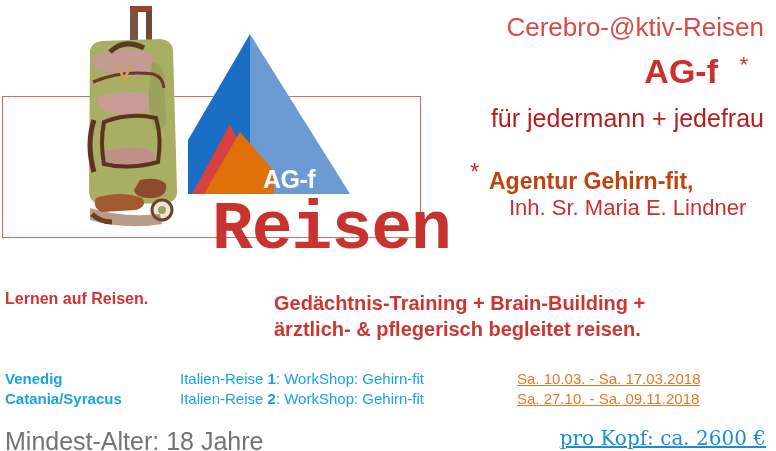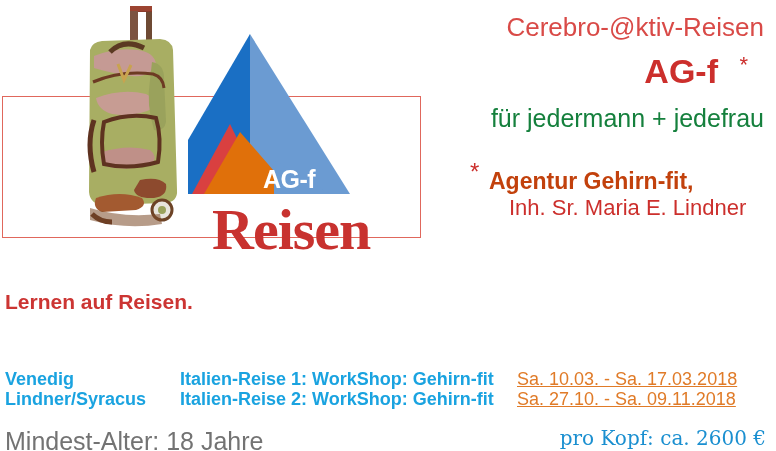--- a/index.html
+++ b/index.html
@@ -59,23 +59,23 @@
     color: #ffffff;
     letter-spacing: -0.5px;
     font-family: "Liberation Sans", sans-serif;
   }
 
   
   .reisen-word {
     position: absolute;
     left: 212px;
     top: 199px;
-    font-family: Liberation Serif, serif;
-    font-weight: bold;
-    font-size: 58px;
+    font-family: Liberation Mono, monospace;
+    font-weight: bold;
+    font-size: 68px;
     line-height: 62px;
     color: #c8322f;
     letter-spacing: -1px;
   }
 
   
   .brand-title {
     position: absolute;
     right: 12px;
     top: 6px;
@@ -101,21 +101,21 @@
     top: 52px;
     font-size: 22px;
     color: #cc2f2c;
   }
   .brand-tagline {
     position: absolute;
     right: 12px;
     top: 104px;
     font-size: 25px;
     line-height: 28px;
-    color: #15803d;
+    color: #b91c1c;
     white-space: nowrap;
   }
 
   
   .agency-star {
     position: absolute;
     left: 470px;
     top: 158px;
     font-size: 24px;
     color: #cc2f2c;
@@ -139,21 +139,21 @@
     color: #cc2f2c;
     white-space: nowrap;
     margin-left: 20px;
   }
 
   
   .claim-left {
     position: absolute;
     left: 5px;
     top: 290px;
-    font-size: 21px;
+    font-size: 16px;
     font-weight: bold;
     color: #cc3533;
     white-space: nowrap;
   }
   .claim-right {
     position: absolute;
     left: 274px;
     top: 290px;
     font-size: 20px;
     line-height: 26px;
@@ -166,47 +166,48 @@
   
   .trips {
     position: absolute;
     left: 5px;
     top: 369px;
     width: 766px;
     border-collapse: collapse;
   }
   .trips td {
     padding: 0;
-    font-size: 18px;
+    font-size: 15px;
     line-height: 20px;
     white-space: nowrap;
     vertical-align: top;
   }
   .col-city  { width: 175px; font-weight: bold; color: #1aa3e0; }
-  .col-trip  { width: 337px; color: #1aa3e0; font-weight: bold; }
+  .col-trip  { width: 337px; color: #1aa3e0; }
   .col-trip b { color: #1aa3e0; }
   .col-dates { color: #e07b28; text-decoration: underline; }
 
   
   .age-note {
     position: absolute;
     left: 5px;
     top: 427px;
     font-size: 25px;
     color: #737373;
     white-space: nowrap;
   }
   .price-note {
     position: absolute;
     right: 10px;
     top: 426px;
     font-family: "DejaVu Serif", serif;
     font-size: 20px;
     color: #1a8fd0;
     white-space: nowrap;
+    text-decoration: underline;
   }
 </style>
 </head>
 <body>
 
 <div id="poster">
 
   <div class="red-frame"></div>
 
   <div class="suitcase-wrap">
@@ -265,30 +266,34 @@
   <div class="brand-title">Cerebro-@ktiv-Reisen</div>
   <div class="brand-agf">AG-f</div>
   <div class="brand-agf-star">*</div>
   <div class="brand-tagline">für jedermann + jedefrau</div>
 
   <div class="agency-star">*</div>
   <div class="agency-name">Agentur Gehirn-fit,</div>
   <div class="agency-owner">Inh. Sr. Maria E. Lindner</div>
 
   <div class="claim-left">Lernen auf Reisen.</div>
+  <div class="claim-right">
+    <div>Gedächtnis-Training + Brain-Building +</div>
+    <div>ärztlich- &amp; pflegerisch begleitet reisen.</div>
+  </div>
 
   <table class="trips">
     <tbody>
       <tr>
         <td class="col-city">Venedig</td>
         <td class="col-trip"><span>Italien-Reise </span><b>1</b><span>: WorkShop: Gehirn-fit</span></td>
         <td class="col-dates">Sa. 10.03. - Sa. 17.03.2018</td>
       </tr>
       <tr>
-        <td class="col-city">Lindner/Syracus</td>
+        <td class="col-city">Catania/Syracus</td>
         <td class="col-trip"><span>Italien-Reise </span><b>2</b><span>: WorkShop: Gehirn-fit</span></td>
         <td class="col-dates">Sa. 27.10. - Sa. 09.11.2018</td>
       </tr>
     </tbody>
   </table>
 
   <div class="age-note">Mindest-Alter: 18 Jahre</div>
   <div class="price-note">pro Kopf: ca. 2600 €</div>
 
 </div>

